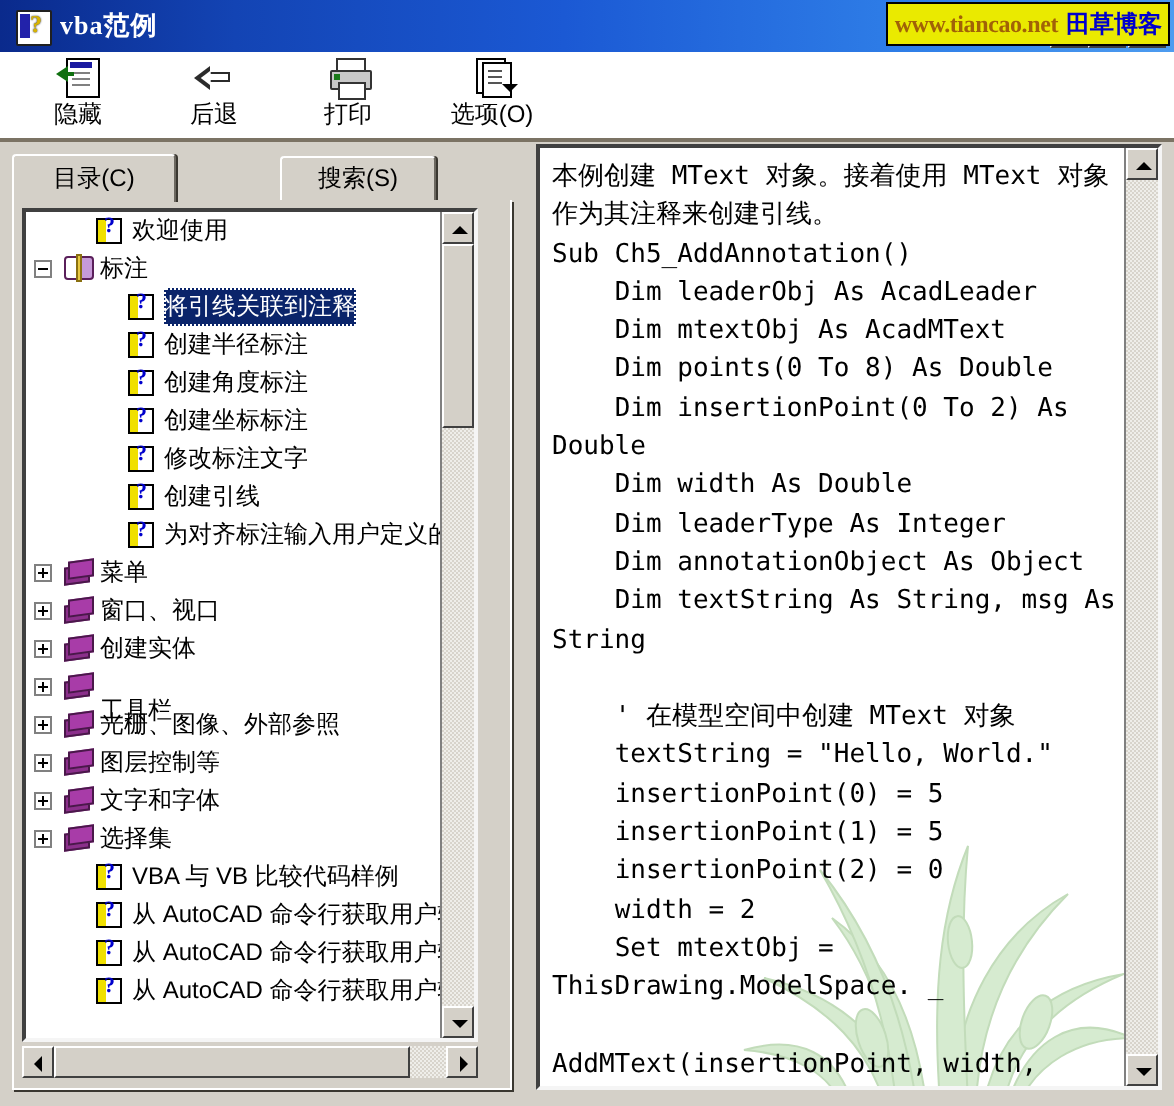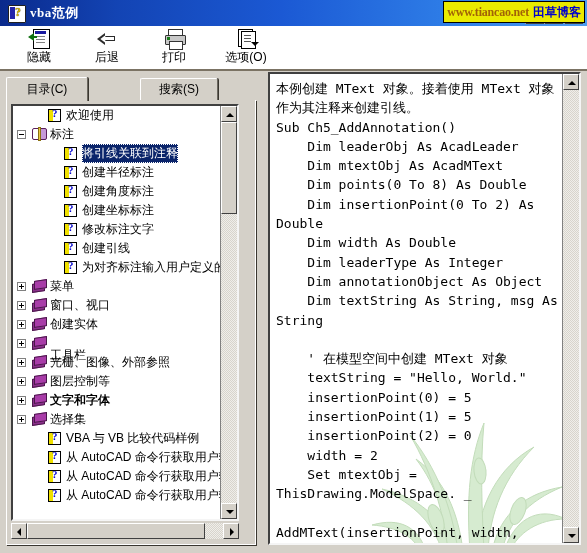--- a/index.html
+++ b/index.html
@@ -409,21 +409,21 @@
               <span class="b2"></span>
             </span>
             <span class="tlabel" style="left: 37px;">图层控制等</span>
           </div>
           <div class="trow">
             <span class="plus col" style="left: 4px;"></span>
             <span class="ico-book" style="left: 19px;">
               <span class="b1"></span>
               <span class="b2"></span>
             </span>
-            <span class="tlabel" style="left: 37px; font-weight: bold;">文字和字体</span>
+            <span class="tlabel" style="left: 37px;">文字和字体</span>
           </div>
           <div class="trow">
             <span class="plus col" style="left: 4px;"></span>
             <span class="ico-book" style="left: 19px;">
               <span class="b1"></span>
               <span class="b2"></span>
             </span>
             <span class="tlabel" style="left: 37px;">选择集</span>
           </div>
           <div class="trow">

